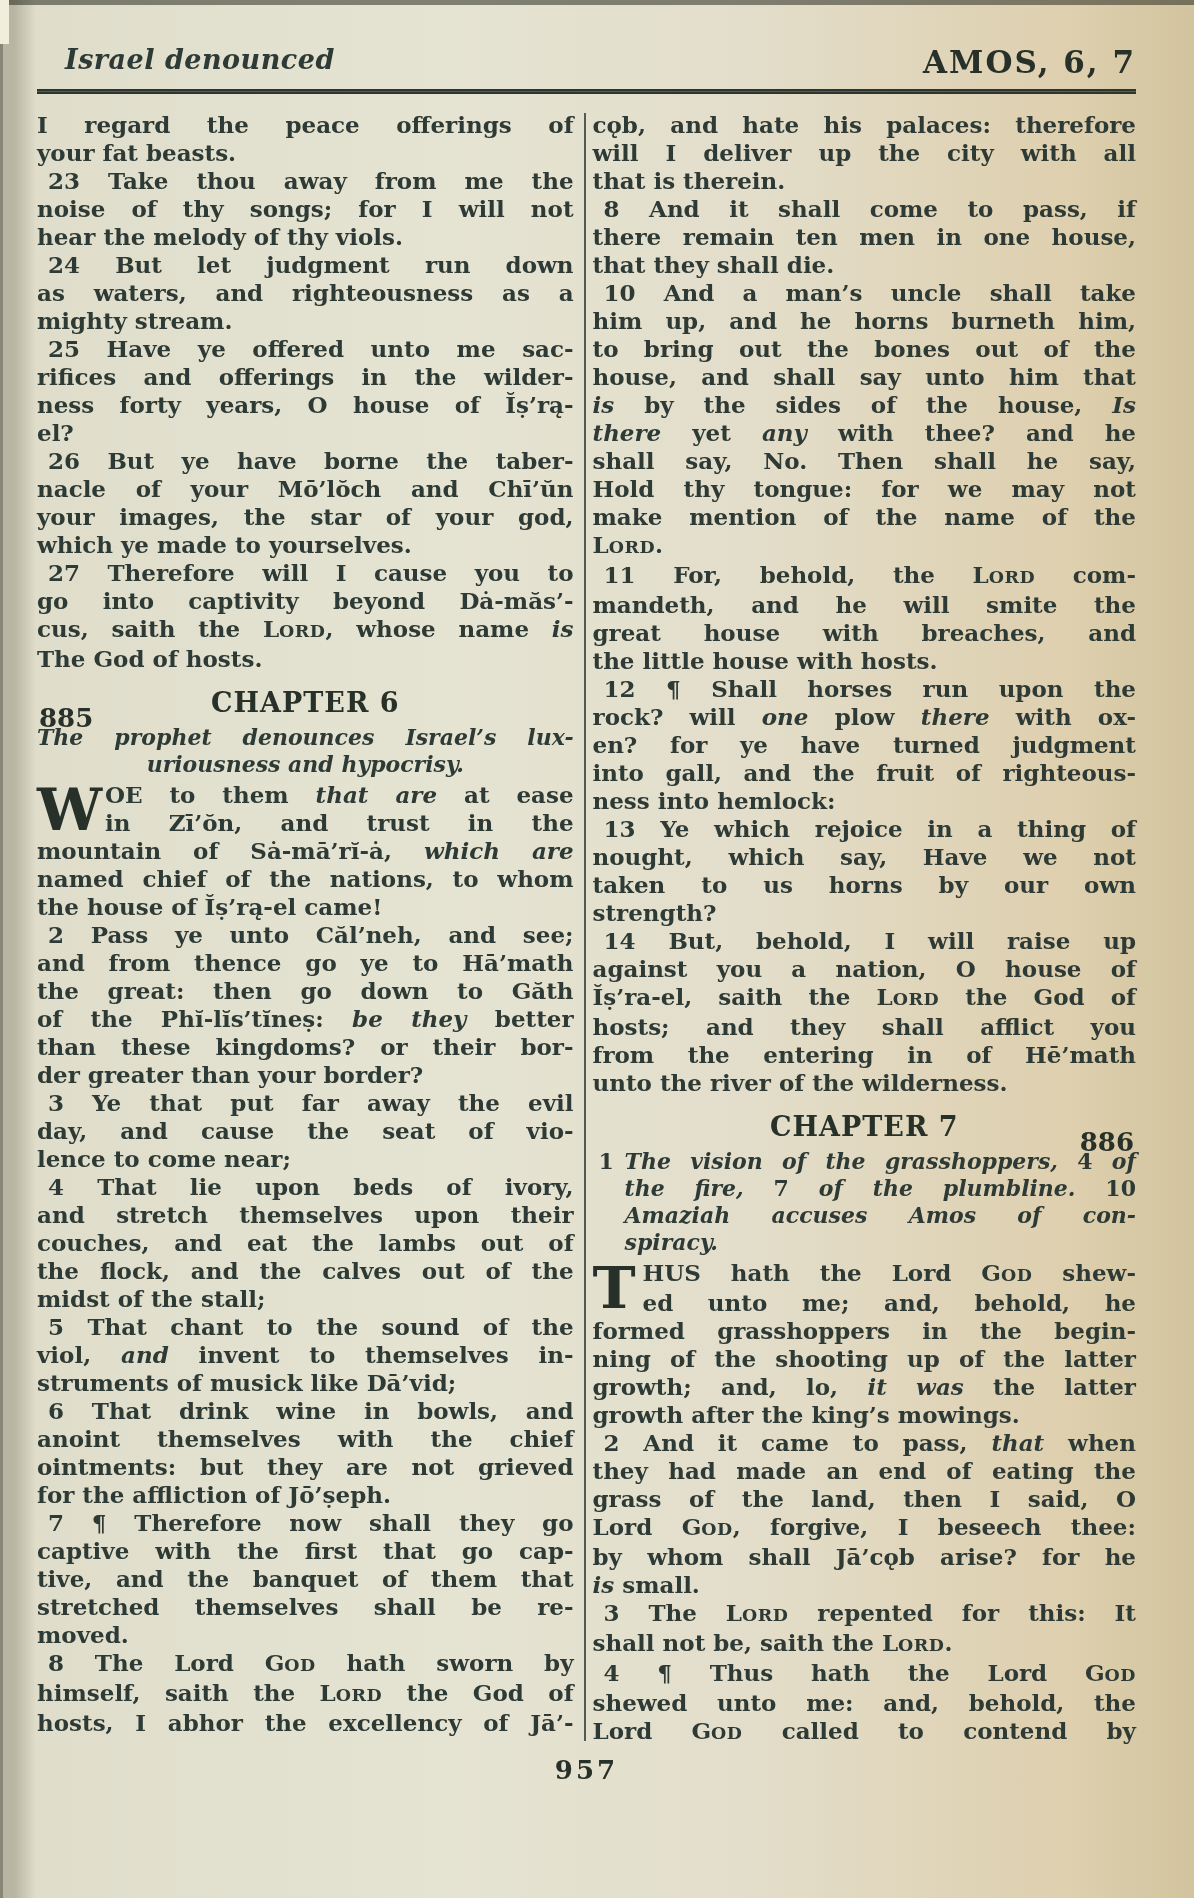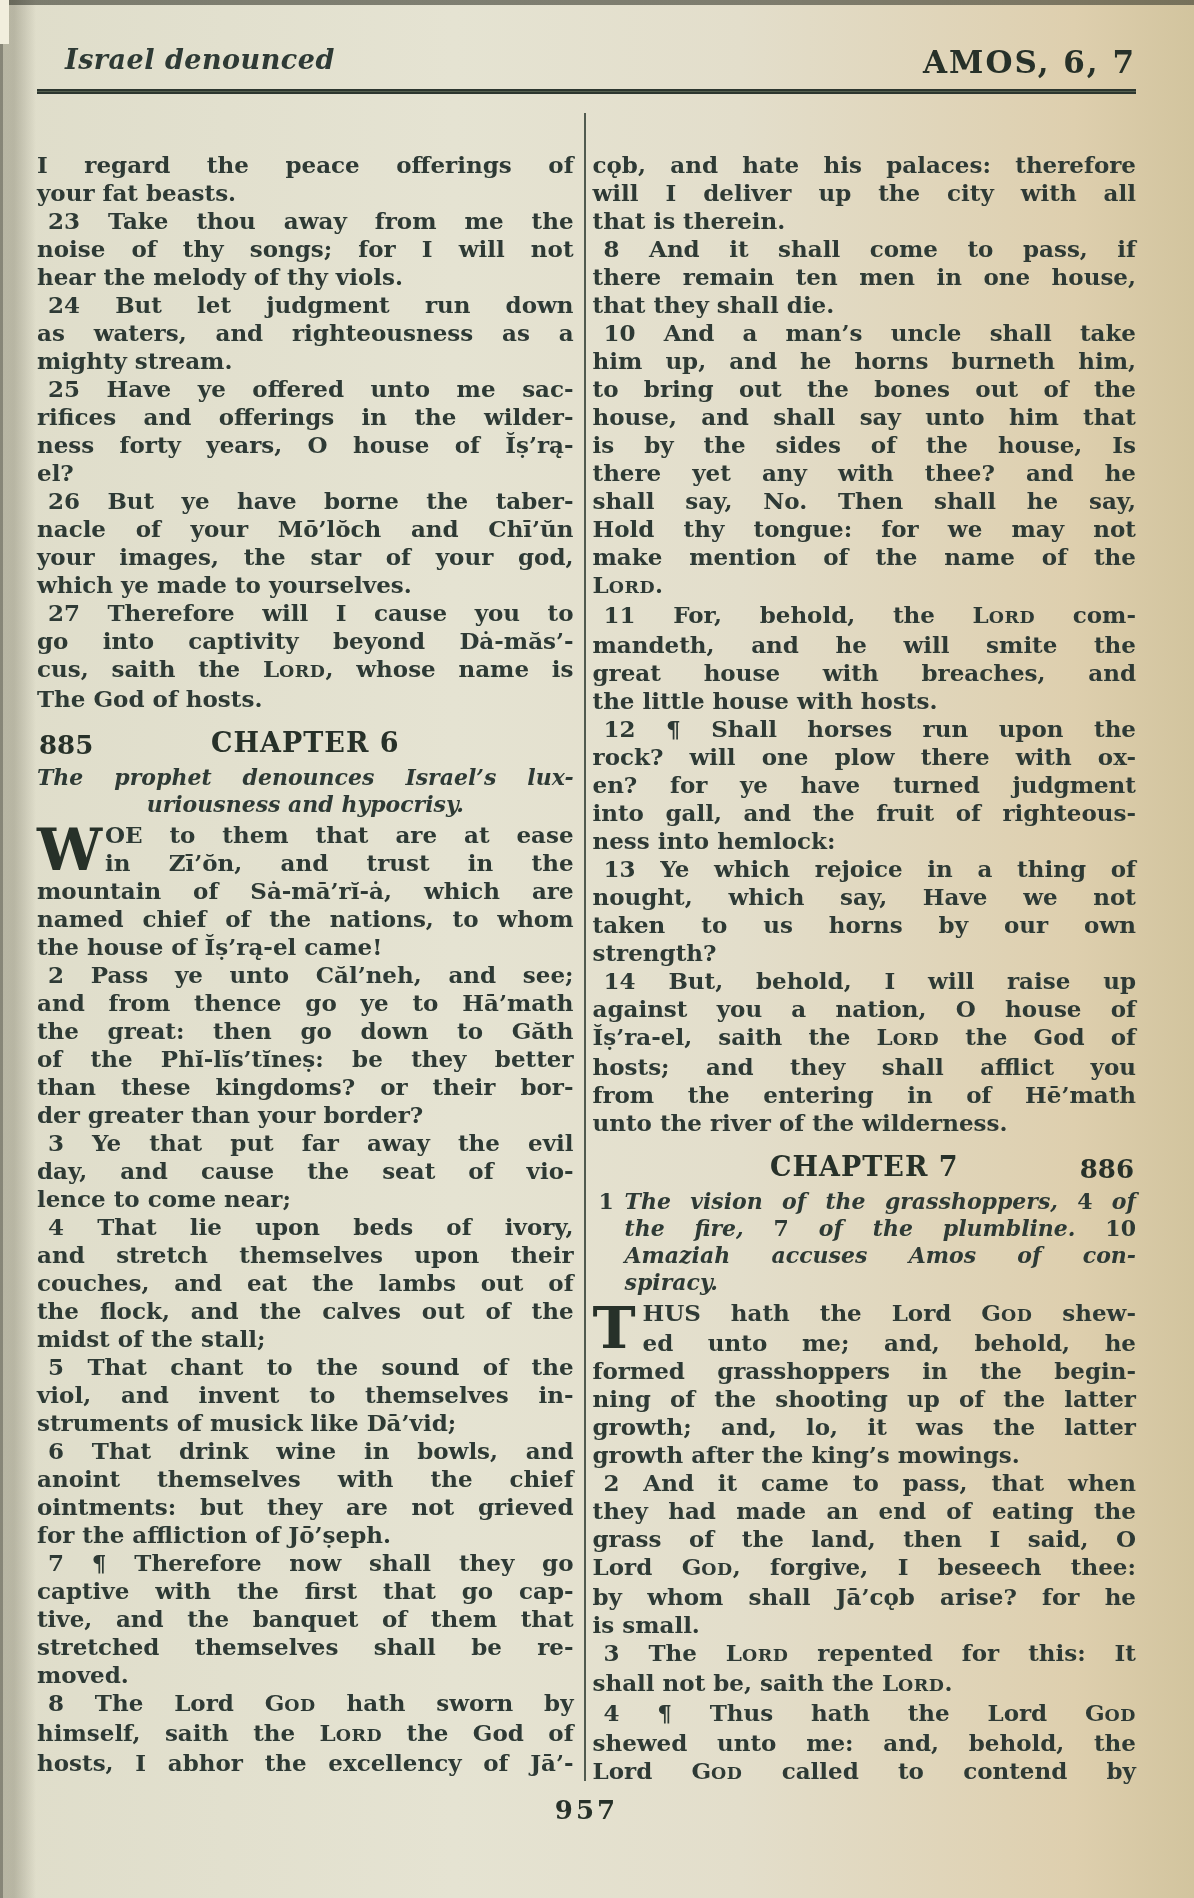--- a/index.html
+++ b/index.html
@@ -15,37 +15,37 @@
       linear-gradient(90deg, rgba(48,48,38,.50) 0 3px, rgba(92,90,72,.30) 3px 14px, rgba(0,0,0,0) 36px),
       linear-gradient(90deg, #dfddca 0%, #e5e3d2 38%, #e3decb 62%, #decfae 90%, #d2c49e 100%);
   }
   .corner-tear{position:absolute;left:0;top:0;width:9px;height:44px;background:#f1eedd;}
   .content{position:absolute;left:37px;right:58px;top:44px;color:#2e3a35;}
   .hdr{display:flex;justify-content:space-between;align-items:flex-start;margin-left:28px;}
   .hdr-left{font-style:italic;font-weight:bold;font-size:27px;letter-spacing:.5px;}
   .hdr-right{font-weight:bold;font-size:31px;letter-spacing:2px;color:#273129;}
   .rule{height:5px;margin-top:9px;background:linear-gradient(180deg,#2c362f 0 2px,#55604f 2px 3px,#2c362f 3px 5px);}
   .cols{display:flex;margin-top:17px;align-items:stretch;}
-  .col{width:543px;margin-top:40px;}
+  .col{width:543px;}
   .col.right{width:550px;}
   .divider{width:2px;background:#515b50;margin:2px 7px 6px 10px;}
   .line{
     font-size:23px;line-height:28px;font-weight:bold;
     text-align:justify;text-align-last:justify;
     white-space:normal;color:#2e3a35;
   }
   .line.last{text-align-last:left;}
   .line.center-last{text-align-last:center;}
   .line.fi{text-indent:11px;}
-  .it{}
+  .it{font-style:italic;}
   .rm{font-style:normal;}
   .sc{font-size:.76em;letter-spacing:.5px;}
   .chapter{position:relative;text-align:center;margin:14px 0 5px;height:32px;}
   .ch-title{font-weight:bold;font-size:27px;letter-spacing:1px;color:#273129;}
-  .ch-num{position:absolute;top:3px;font-weight:bold;font-size:26px;color:#273129;}
+  .ch-num{position:absolute;top:16px;font-weight:bold;font-size:26px;color:#273129;}
   .ch-num.left{left:2px;}
   .ch-num.right{right:2px;}
   .summary{font-style:italic;margin-bottom:3px;}
   .summary .line{font-size:22px;line-height:27px;}
   .summary.hang{position:relative;padding-left:32px;}
   .summary .marker{position:absolute;left:6px;top:0;font-style:normal;font-weight:bold;font-size:22px;}
   .dcblock{position:relative;}
   .dcblock .cap{
     position:absolute;left:0;top:4px;font-weight:bold;
     font-size:58px;line-height:50px;color:#273129;

